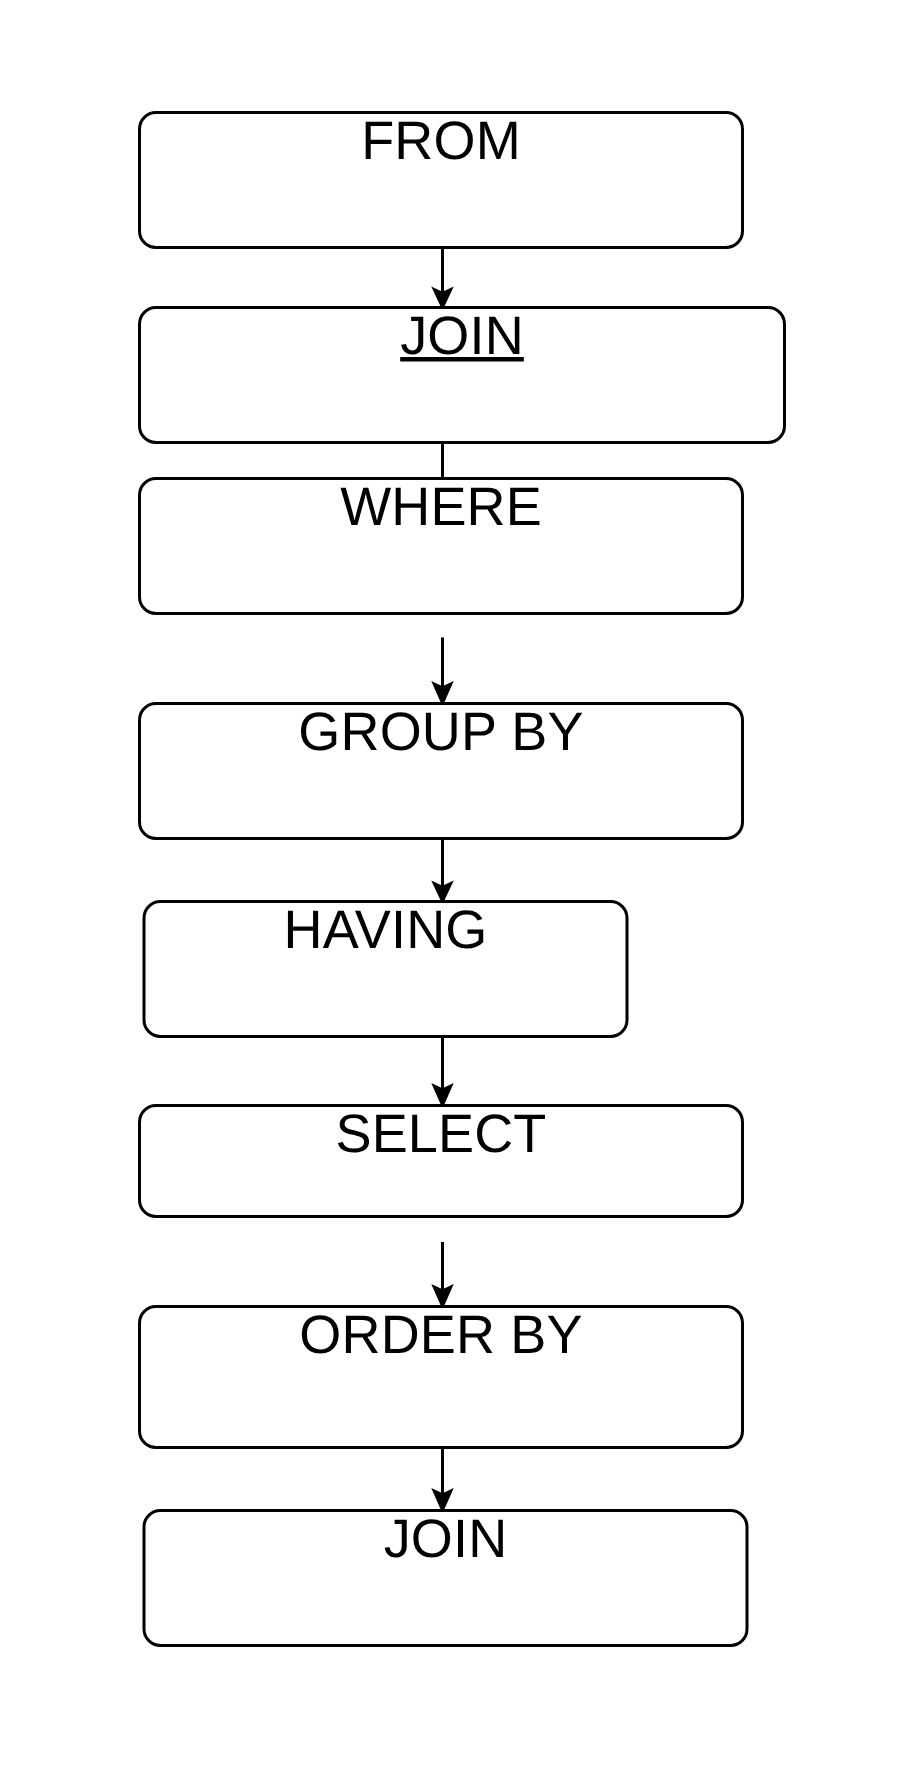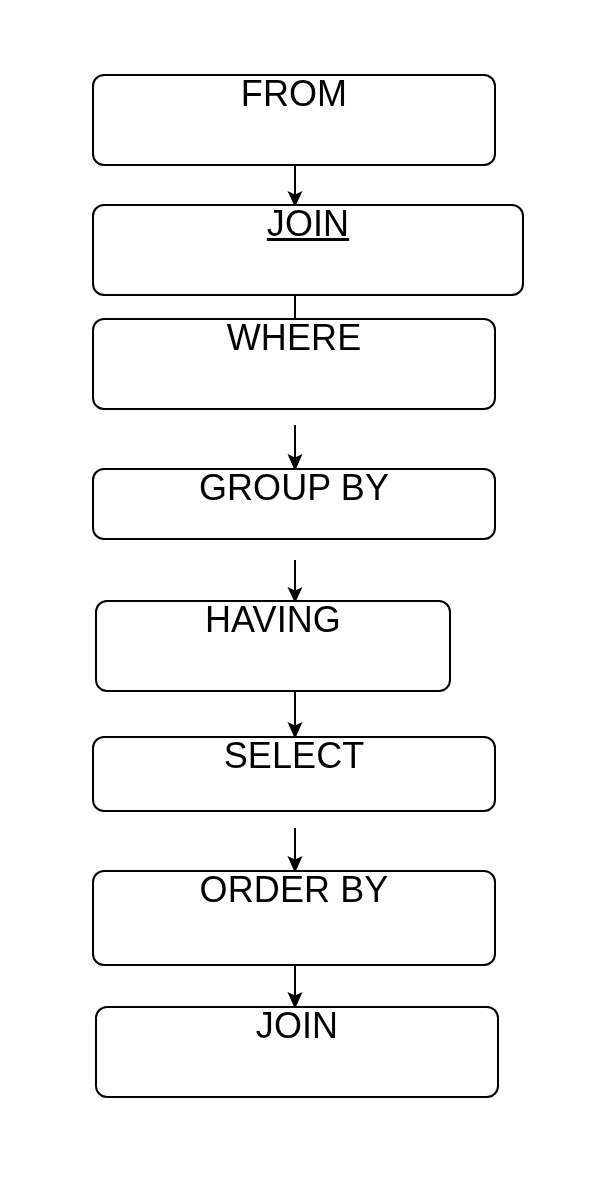--- a/index.html
+++ b/index.html
@@ -102,25 +102,25 @@
   </div>
 
   <div class="node" style="left:92px; top:204px; width:432px; height:92px;text-decoration:underline;">
     <span class="node-label">JOIN</span>
   </div>
 
   <div class="node" style="left:92px; top:318px; width:404px; height:92px;">
     <span class="node-label">WHERE</span>
   </div>
 
-  <div class="node" style="left:92px; top:468px; width:404px; height:72px;">
+  <div class="node" style="left:92px; top:468px; width:404px; height:92px;">
     <span class="node-label">GROUP BY</span>
   </div>
 
-  <div class="node" style="left:95px; top:600px; width:356px; height:92px;">
+  <div class="node" style="left:95px; top:600px; width:324px; height:92px;">
     <span class="node-label">HAVING</span>
   </div>
 
   <div class="node" style="left:92px; top:736px; width:404px; height:76px;">
     <span class="node-label">SELECT</span>
   </div>
 
   <div class="node" style="left:92px; top:870px; width:404px; height:96px;">
     <span class="node-label">ORDER BY</span>
   </div>

